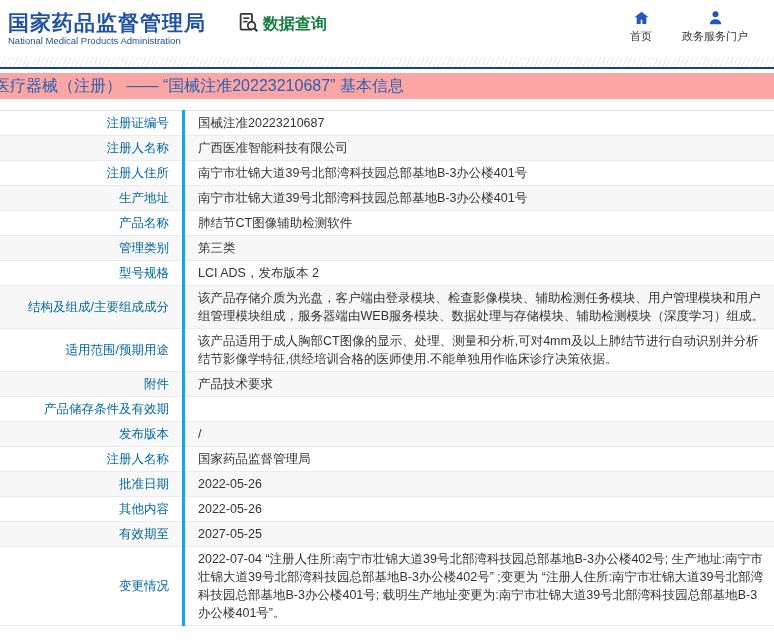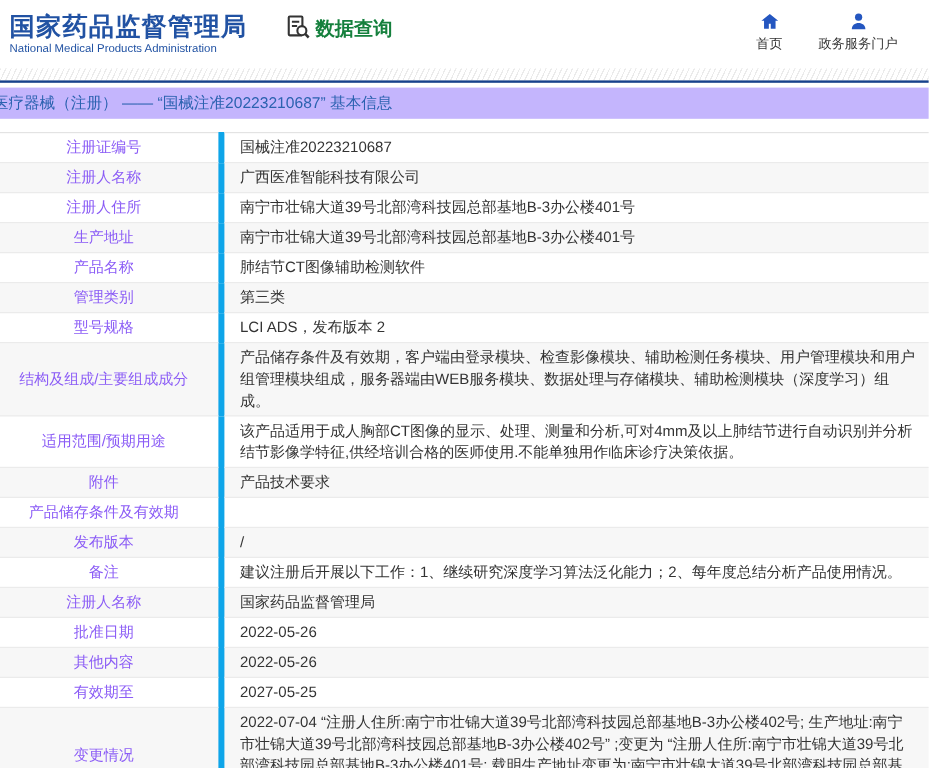--- a/index.html
+++ b/index.html
@@ -25,36 +25,36 @@
   .hlink svg{display:block;}
   
   .stripe{
     height:10px;
     background:repeating-linear-gradient(115deg,#ebebeb 0 1px,#ffffff 1px 4px);
     border-bottom:2px solid #16418c;
     margin-bottom:4px;
   }
   
   .breadcrumb{
-    background:#c4b5fd;height:26px;line-height:26px;
-    color:#2b62b0;font-size:13px;overflow:hidden;white-space:nowrap;
+    background:#fca5a5;height:26px;line-height:26px;
+    color:#2b62b0;font-size:16px;overflow:hidden;white-space:nowrap;
     margin-bottom:11px;
   }
   .breadcrumb span{display:inline-block;margin-left:-6px;}
   
   table.info{
     width:100%;border-collapse:collapse;table-layout:fixed;
     border-top:1px solid #e3e3e3;
     font-size:12.5px;line-height:18px;
   }
   table.info tr{border-bottom:1px solid #ebebeb;}
   table.info tr:nth-child(even){background:#f7f7f7;}
   table.info th{
-    width:165px;text-align:center;font-weight:normal;color:#8b5cf6;
-    border-right:5px solid #0ea5e9;
+    width:165px;text-align:right;font-weight:normal;color:#0369a1;
+    border-right:3px solid #0ea5e9;
     padding:3px 13px 3px 4px;vertical-align:middle;
   }
   table.info td{padding:3px 10px 3px 13px;color:#333;vertical-align:middle;word-break:break-all;}
   table.info td:empty::after, table.info td .empty::after{content:"\00a0";}
 </style>
 </head>
 <body>
 
 <div class="page">
 
@@ -129,41 +129,37 @@
         <tr>
           <th><span>管理类别</span></th>
           <td><span>第三类</span></td>
         </tr>
         <tr>
           <th><span>型号规格</span></th>
           <td><span>LCI ADS，发布版本 2</span></td>
         </tr>
         <tr>
           <th><span>结构及组成/主要组成成分</span></th>
-          <td><span>产品储存条件及有效期，客户端由登录模块、检查影像模块、辅助检测任务模块、用户管理模块和用户组管理模块组成，服务器端由WEB服务模块、数据处理与存储模块、辅助检测模块（深度学习）组成。</span></td>
+          <td><span>该产品存储介质为光盘，客户端由登录模块、检查影像模块、辅助检测任务模块、用户管理模块和用户组管理模块组成，服务器端由WEB服务模块、数据处理与存储模块、辅助检测模块（深度学习）组成。</span></td>
         </tr>
         <tr>
           <th><span>适用范围/预期用途</span></th>
           <td><span>该产品适用于成人胸部CT图像的显示、处理、测量和分析,可对4mm及以上肺结节进行自动识别并分析结节影像学特征,供经培训合格的医师使用.不能单独用作临床诊疗决策依据。</span></td>
         </tr>
         <tr>
           <th><span>附件</span></th>
           <td><span>产品技术要求</span></td>
         </tr>
         <tr>
           <th><span>产品储存条件及有效期</span></th>
           <td><span class="empty"></span></td>
         </tr>
         <tr>
           <th><span>发布版本</span></th>
           <td><span>/</span></td>
-        </tr>
-        <tr>
-          <th><span>备注</span></th>
-          <td><span>建议注册后开展以下工作：1、继续研究深度学习算法泛化能力；2、每年度总结分析产品使用情况。</span></td>
         </tr>
         <tr>
           <th><span>注册人名称</span></th>
           <td><span>国家药品监督管理局</span></td>
         </tr>
         <tr>
           <th><span>批准日期</span></th>
           <td><span>2022-05-26</span></td>
         </tr>
         <tr>

